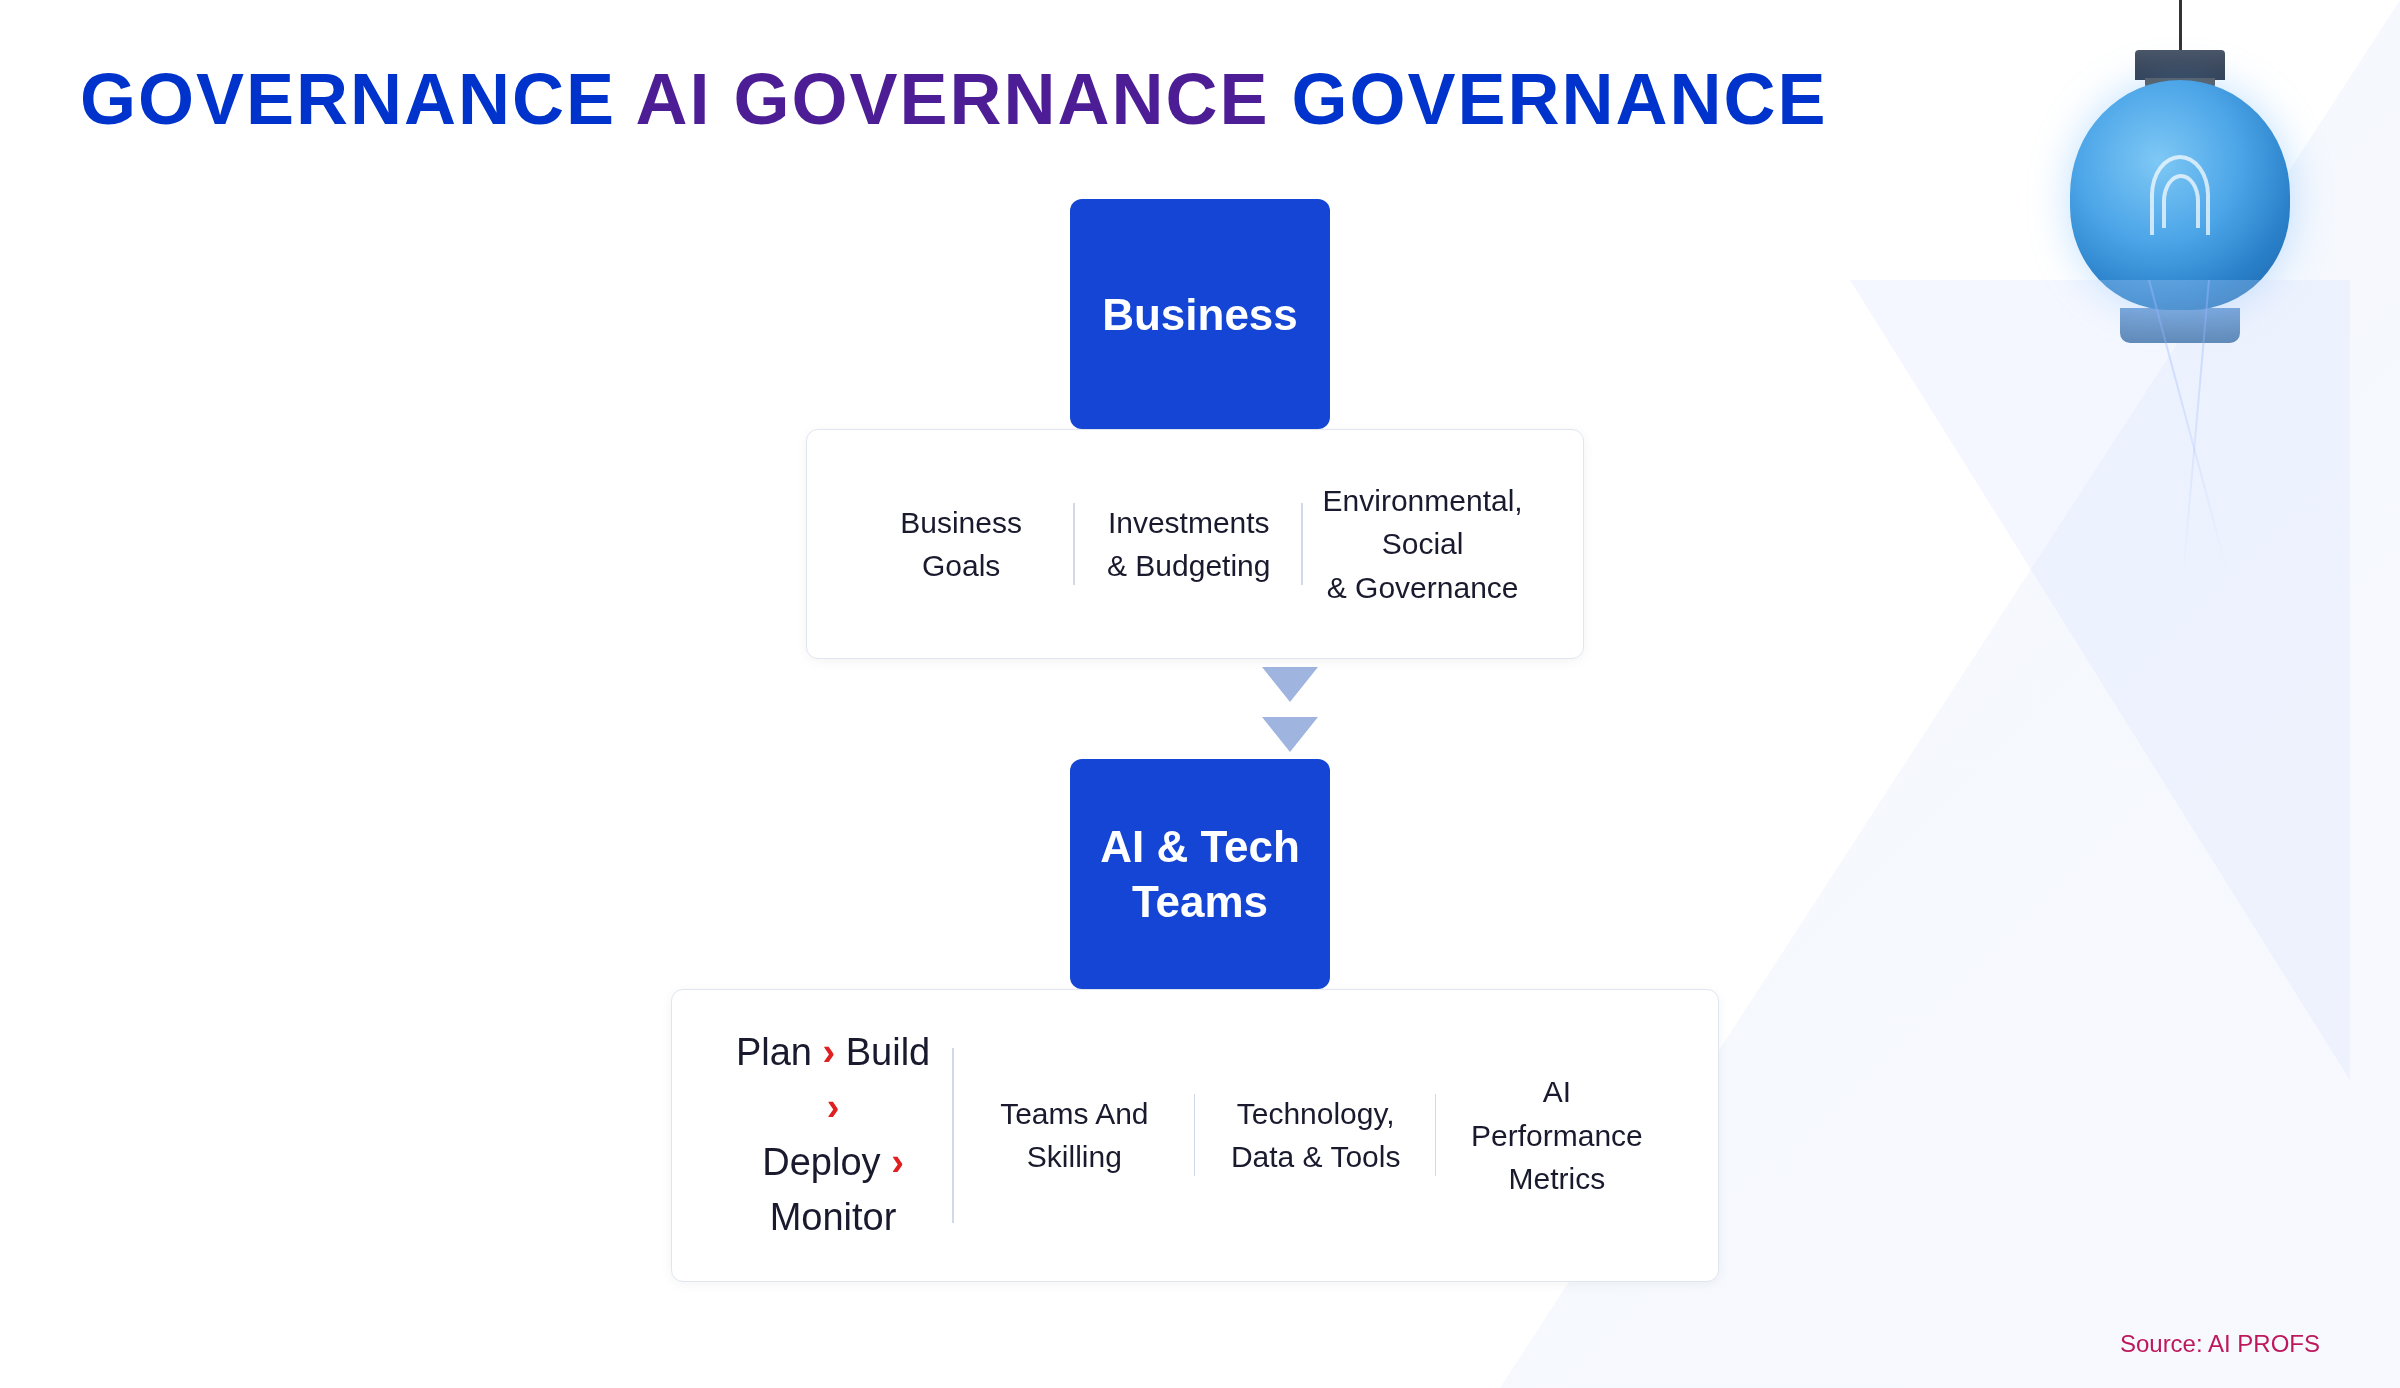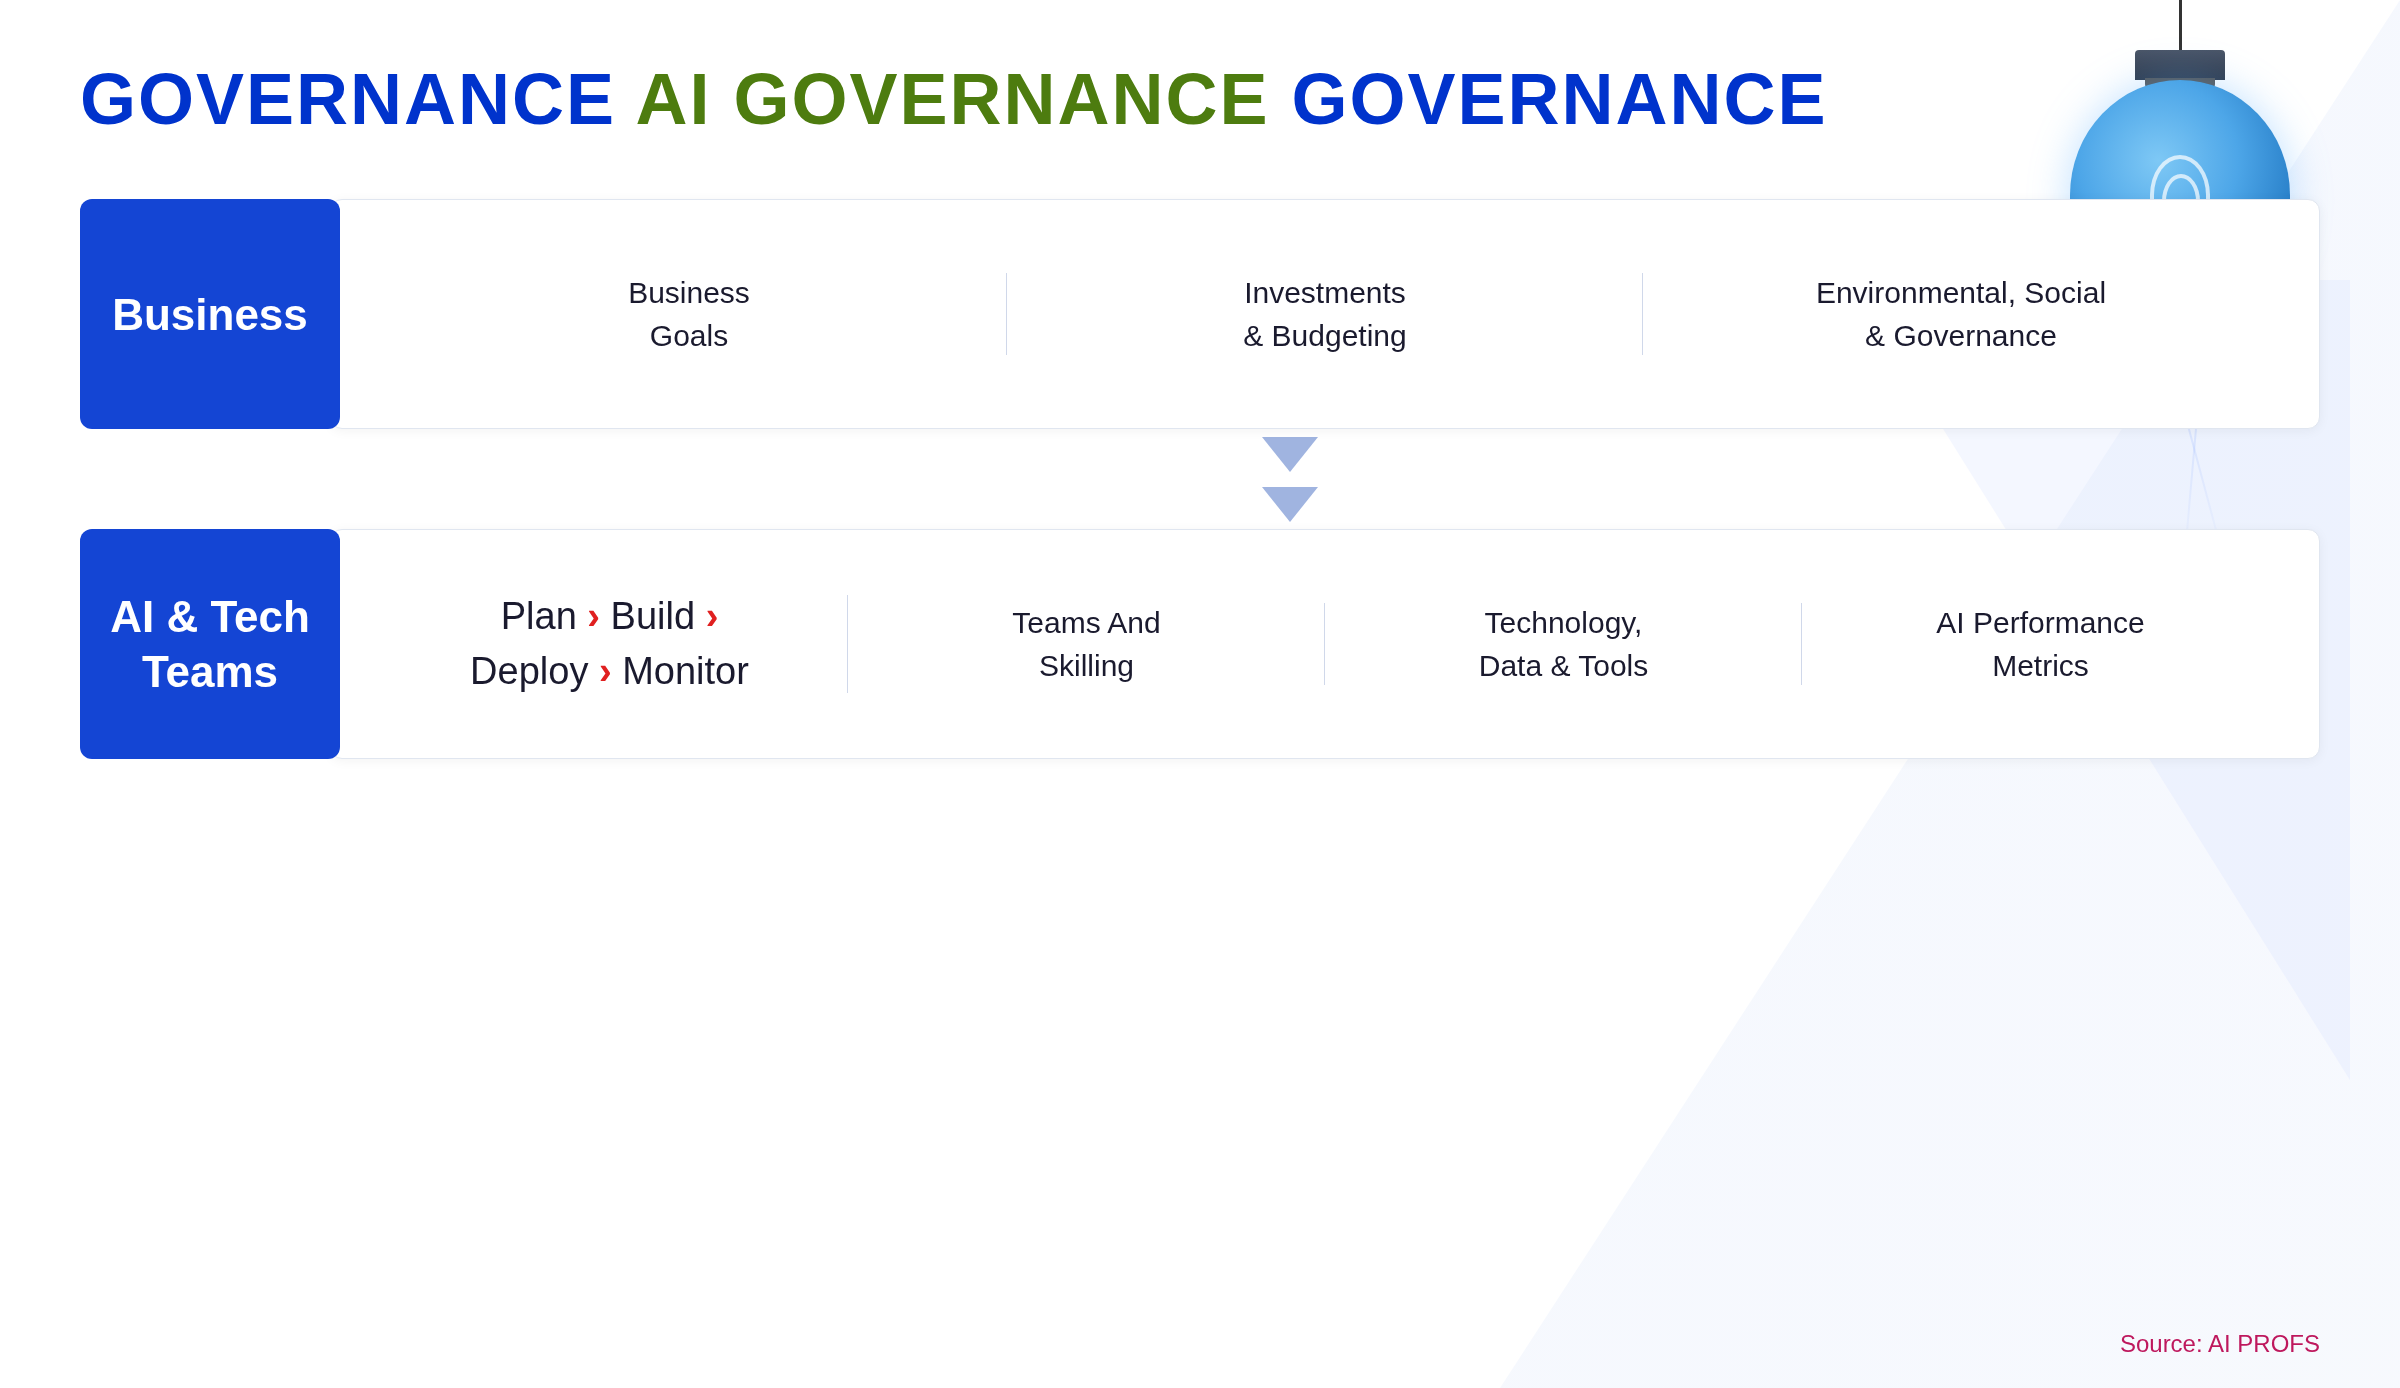--- a/index.html
+++ b/index.html
@@ -27,21 +27,21 @@
     }
 
     .title-text {
       font-size: 72px;
       font-weight: 900;
       letter-spacing: 2px;
       line-height: 1.1;
     }
 
     .title-blue { color: #0033cc; }
-    .title-red { color: #4d7c0f; }
+    .title-red { color: #4c1d95; }
 
     
     .lightbulb-container {
       position: absolute;
       top: 0;
       right: 60px;
       width: 320px;
       height: 420px;
       display: flex;
       flex-direction: column;
@@ -181,23 +181,24 @@
       width: 0;
       height: 0;
       border-left: 28px solid transparent;
       border-right: 28px solid transparent;
       border-top: 35px solid #a0b4e0;
     }
 
     
     .framework-row {
       display: flex;
-      align-items: flex-end;
+      align-items: center;
       gap: 0;
       margin-bottom: 0;
+      flex-direction: column;
     }
 
     
     .category-box {
       width: 260px;
       min-width: 260px;
       height: 230px;
       background: #1445d4;
       border-radius: 12px;
       display: flex;

